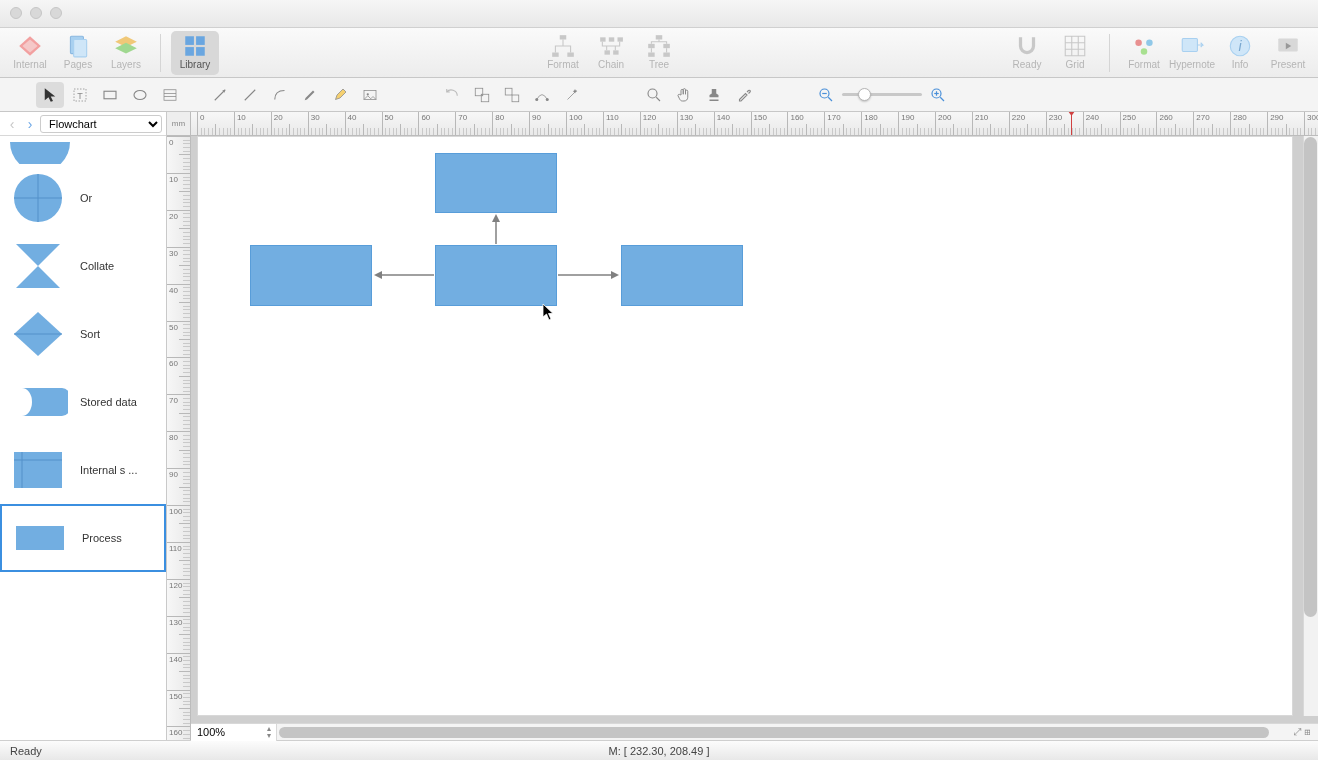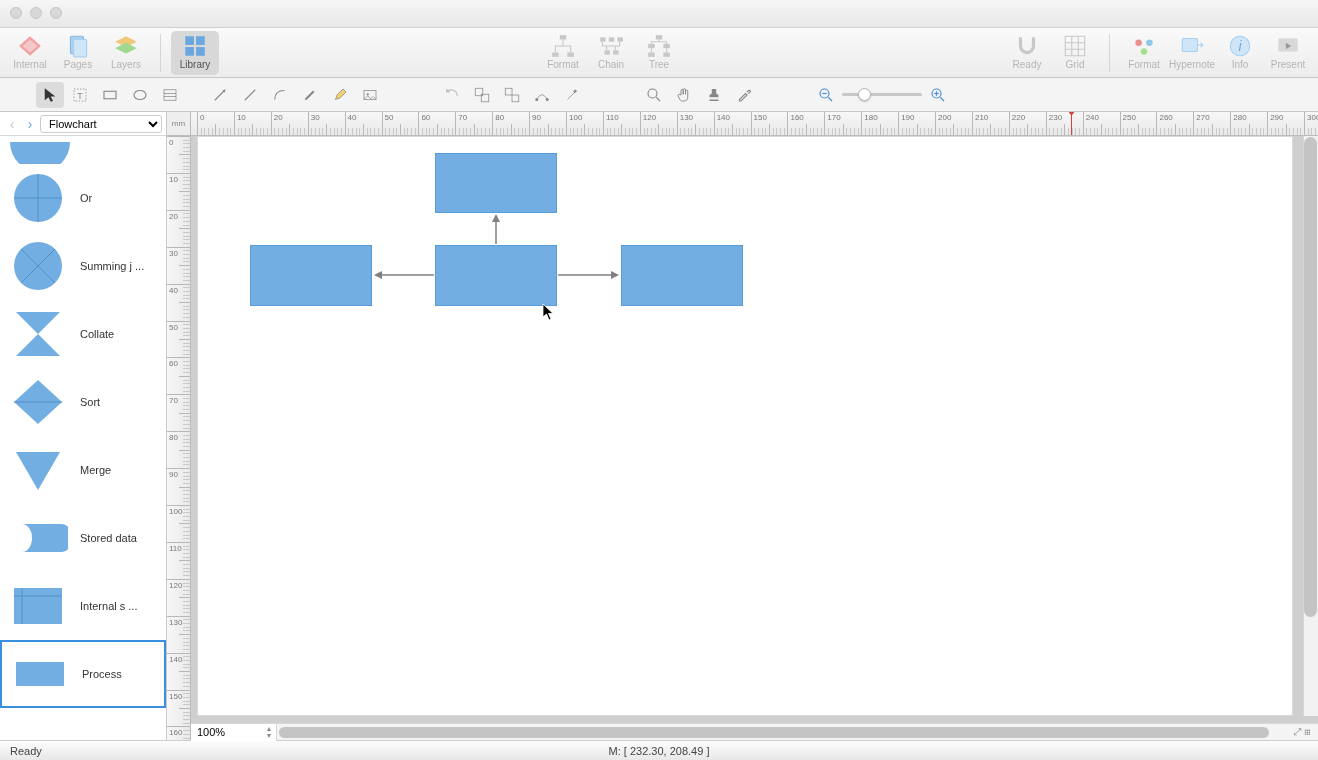--- a/index.html
+++ b/index.html
@@ -413,52 +413,34 @@
               <circle cx="30" cy="26" r="24" fill="#72aee1"></circle>
               <line x1="30" y1="2" x2="30" y2="50" stroke="#5290c9" stroke-width="1"></line>
               <line x1="6" y1="26" x2="54" y2="26" stroke="#5290c9" stroke-width="1"></line>
             </svg>
           </div>
         <span>Or</span>
       </div>
       <div class="shape-item">
         <div class="shape-thumb">
             <svg viewBox="0 0 60 52">
-              <circle cx="30" cy="26" r="24" fill="#72aee1"></circle>
-              <line x1="13" y1="9" x2="47" y2="43" stroke="#5290c9"></line>
-              <line x1="47" y1="9" x2="13" y2="43" stroke="#5290c9"></line>
-            </svg>
-          </div>
-        <span>Summing j ...</span>
-      </div>
-      <div class="shape-item">
-        <div class="shape-thumb">
-            <svg viewBox="0 0 60 52">
               <polygon points="8,4 52,4 30,26" fill="#72aee1"></polygon>
               <polygon points="8,48 52,48 30,26" fill="#72aee1"></polygon>
             </svg>
           </div>
         <span>Collate</span>
       </div>
       <div class="shape-item">
         <div class="shape-thumb">
             <svg viewBox="0 0 60 52">
               <polygon points="30,4 54,26 30,48 6,26" fill="#72aee1"></polygon>
               <line x1="6" y1="26" x2="54" y2="26" stroke="#5290c9"></line>
             </svg>
           </div>
         <span>Sort</span>
-      </div>
-      <div class="shape-item">
-        <div class="shape-thumb">
-            <svg viewBox="0 0 60 52">
-              <polygon points="8,8 52,8 30,46" fill="#72aee1"></polygon>
-            </svg>
-          </div>
-        <span>Merge</span>
       </div>
       <div class="shape-item">
         <div class="shape-thumb">
             <svg viewBox="0 0 60 52">
               <path d="M14 12 h40 a10 14 0 0 1 0 28 h-40 a10 14 0 0 0 0 -28 z" fill="#72aee1"></path>
             </svg>
           </div>
         <span>Stored data</span>
       </div>
       <div class="shape-item">

